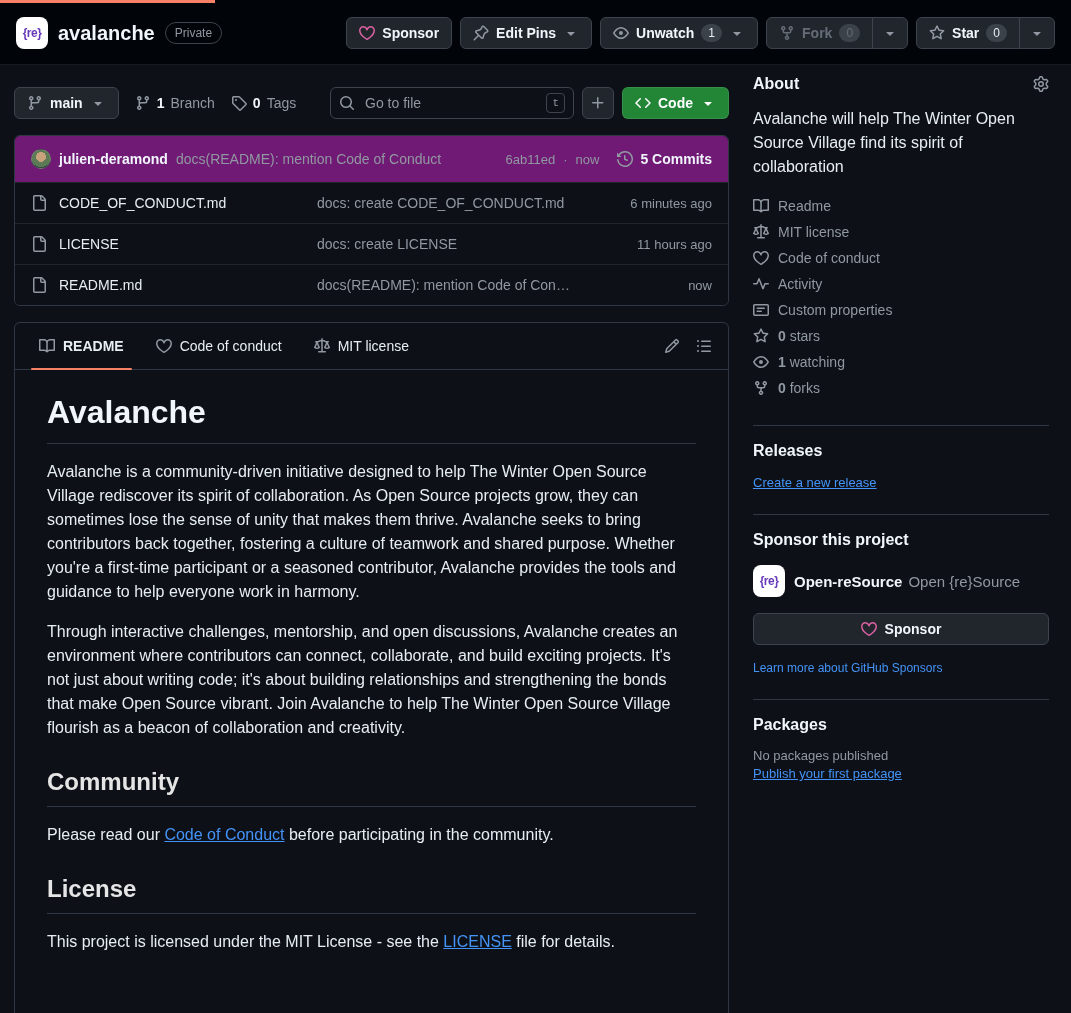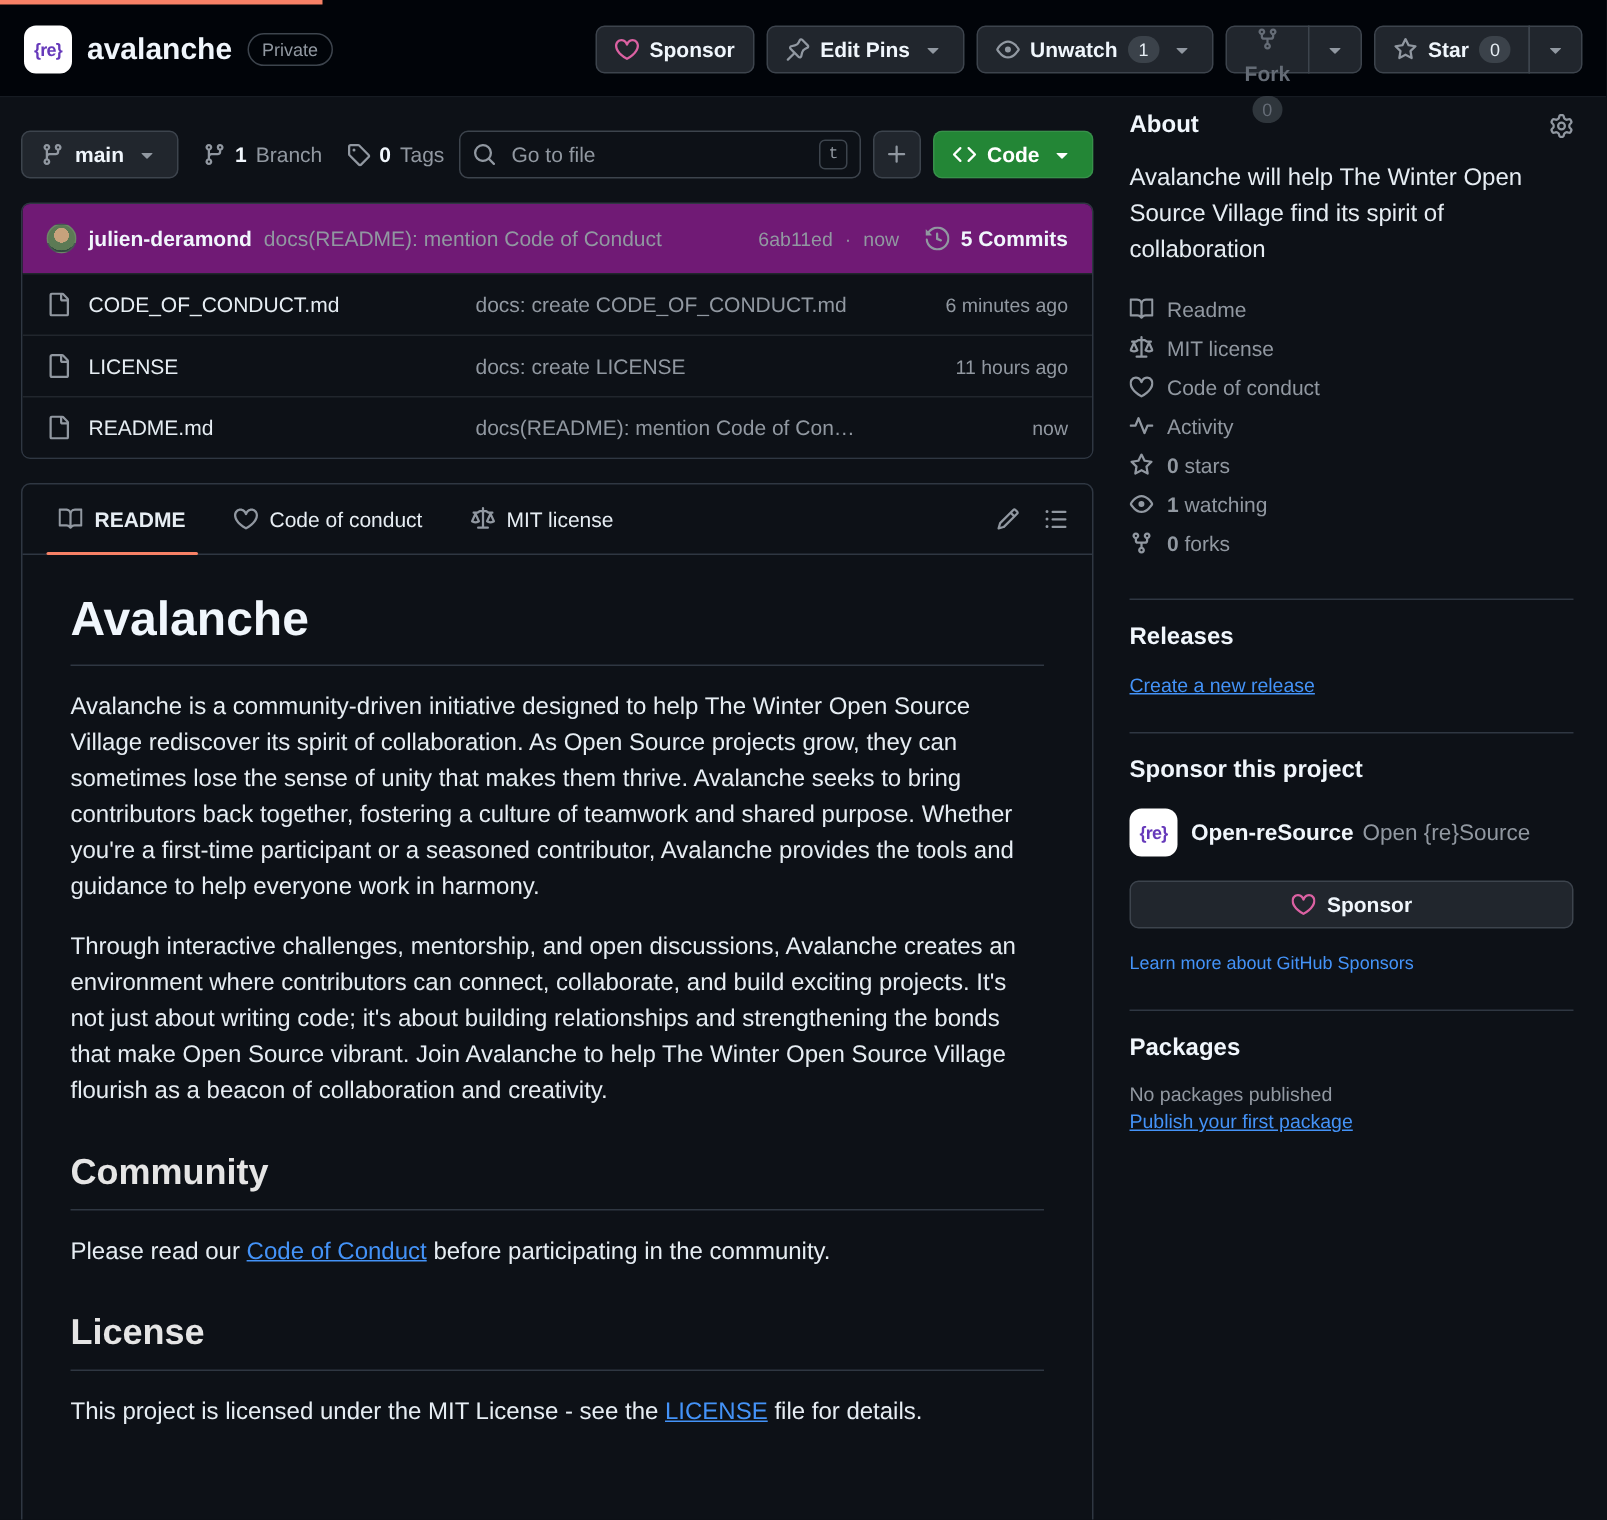--- a/index.html
+++ b/index.html
@@ -38,39 +38,39 @@
   }
   .btn .octicon { color:#9198a1; }
   .btn .heart { color:#db61a2; }
   .counter {
     background:rgba(101,109,118,0.4); border-radius:999px; padding:0 7px; font-size:12px;
     font-weight:500; line-height:18px; min-width:18px; text-align:center; color:#e6edf3;
   }
   .btn-group { display:inline-flex; }
   .btn-group .btn.seg-main { border-radius:6px 0 0 6px; }
   .btn-group .btn.seg-caret { border-radius:0 6px 6px 0; border-left:1px solid #3d444d; padding:0 9px; margin-left:-1px; }
-  .btn.disabled { color:#656c76; cursor:default;flex-direction:column; }
+  .btn.disabled { color:#656c76; cursor:default; }
   .btn.disabled .octicon { color:#656c76; }
   .btn.disabled .counter { color:#656c76; }
 
   
   .layout { display:flex; gap:24px; padding:0 22px 0 14px; }
   .main-col { width:715px; flex-shrink:0; }
   .sidebar { width:296px; padding-top:10px; }
 
   
   .toolbar { display:flex; align-items:center; margin-top:22px; }
   .branch-btn { font-weight:600; }
   .branch-btn .caret { color:#9198a1; }
   .branch-links { display:flex; gap:16px; margin-left:16px; align-items:center; }
   .branch-link { display:flex; gap:6px; align-items:center; color:#9198a1; cursor:pointer; }
   .branch-link strong { color:#f0f6fc; font-weight:600; }
   .toolbar-right { margin-left:auto; display:flex; gap:8px; align-items:center; }
   .search-box {
-    display:flex; align-items:center; gap:8px; width:268px; height:32px;
+    display:flex; align-items:center; gap:8px; width:244px; height:32px;
     border:1px solid #3d444d; border-radius:6px; padding:0 8px; background:#0d1117; cursor:text;
   }
   .search-box .octicon { color:#9198a1; }
   .search-box input {
     flex:1; background:transparent; border:0; outline:none; color:#e6edf3;
     font-size:14px; font-family:inherit; min-width:0;
   }
   .search-box input::placeholder { color:#9198a1; }
   .kbd {
     border:1px solid #3d444d; border-radius:4px; font-size:11px; line-height:18px;
@@ -405,20 +405,26 @@
         <span>Code of conduct</span>
       </div>
       <div class="about-item">
         <svg class="octicon" width="16" height="16" viewBox="0 0 16 16">
             <path d="M6 2c.306 0 .582.187.696.471L10 10.731l1.304-3.26A.751.751 0 0 1 12 7h3.25a.75.75 0 0 1 0 1.5h-2.742l-1.812 4.528a.751.751 0 0 1-1.392 0L6 4.77 4.696 8.03A.75.75 0 0 1 4 8.5H.75a.75.75 0 0 1 0-1.5h2.742l1.812-4.529A.751.751 0 0 1 6 2Z"></path>
           </svg>
         <span>Activity</span>
       </div>
       <div class="about-item">
         <svg class="octicon" width="16" height="16" viewBox="0 0 16 16">
+            <path d="M0 3.75C0 2.784.784 2 1.75 2h12.5c.966 0 1.75.784 1.75 1.75v8.5A1.75 1.75 0 0 1 14.25 14H1.75A1.75 1.75 0 0 1 0 12.25Zm1.75-.25a.25.25 0 0 0-.25.25v8.5c0 .138.112.25.25.25h12.5a.25.25 0 0 0 .25-.25v-8.5a.25.25 0 0 0-.25-.25ZM3.5 6.25a.75.75 0 0 1 .75-.75h7a.75.75 0 0 1 0 1.5h-7a.75.75 0 0 1-.75-.75Zm.75 2.25h4a.75.75 0 0 1 0 1.5h-4a.75.75 0 0 1 0-1.5Z"></path>
+          </svg>
+        <span>Custom properties</span>
+      </div>
+      <div class="about-item">
+        <svg class="octicon" width="16" height="16" viewBox="0 0 16 16">
             <path d="M8 .25a.75.75 0 0 1 .673.418l1.882 3.815 4.21.612a.75.75 0 0 1 .416 1.279l-3.046 2.97.719 4.192a.751.751 0 0 1-1.088.791L8 12.347l-3.766 1.98a.75.75 0 0 1-1.088-.79l.72-4.194L.818 6.374a.75.75 0 0 1 .416-1.28l4.21-.611L7.327.668A.75.75 0 0 1 8 .25Zm0 2.445L6.615 5.5a.75.75 0 0 1-.564.41l-3.097.45 2.24 2.184a.75.75 0 0 1 .216.664l-.528 3.084 2.769-1.456a.75.75 0 0 1 .698 0l2.77 1.456-.53-3.084a.75.75 0 0 1 .216-.664l2.24-2.183-3.096-.45a.75.75 0 0 1-.564-.41L8 2.694Z"></path>
           </svg>
         <span><strong>0</strong> <span>stars</span></span>
       </div>
       <div class="about-item">
         <svg class="octicon" width="16" height="16" viewBox="0 0 16 16">
             <path d="M8 2c1.981 0 3.671.992 4.933 2.078 1.27 1.091 2.187 2.345 2.637 3.023a1.62 1.62 0 0 1 0 1.798c-.45.678-1.367 1.932-2.637 3.023C11.67 13.008 9.981 14 8 14c-1.981 0-3.671-.992-4.933-2.078C1.797 10.83.88 9.576.43 8.898a1.62 1.62 0 0 1 0-1.798c.45-.677 1.367-1.931 2.637-3.022C4.33 2.992 6.019 2 8 2ZM1.679 7.932a.12.12 0 0 0 0 .136c.411.622 1.241 1.75 2.366 2.717C5.176 11.758 6.527 12.5 8 12.5c1.473 0 2.825-.742 3.955-1.715 1.124-.967 1.954-2.096 2.366-2.717a.12.12 0 0 0 0-.136c-.412-.621-1.242-1.75-2.366-2.717C10.824 4.242 9.473 3.5 8 3.5c-1.473 0-2.825.742-3.955 1.715-1.124.967-1.954 2.096-2.366 2.717ZM8 10a2 2 0 1 1-.001-3.999A2 2 0 0 1 8 10Z"></path>
           </svg>
         <span><strong>1</strong> <span>watching</span></span>
       </div>

